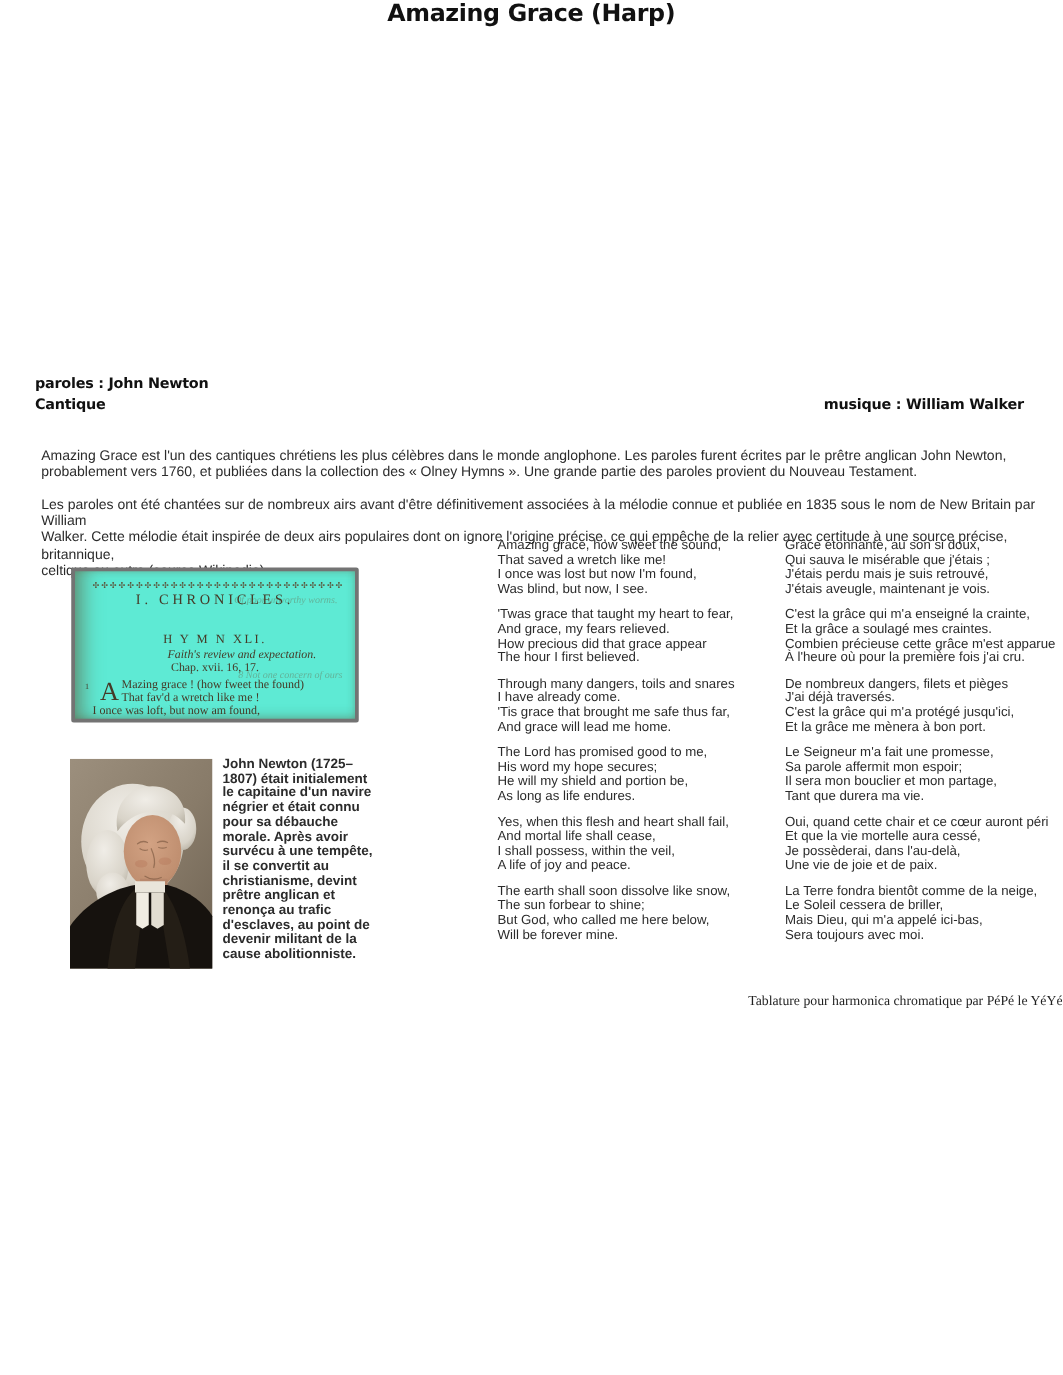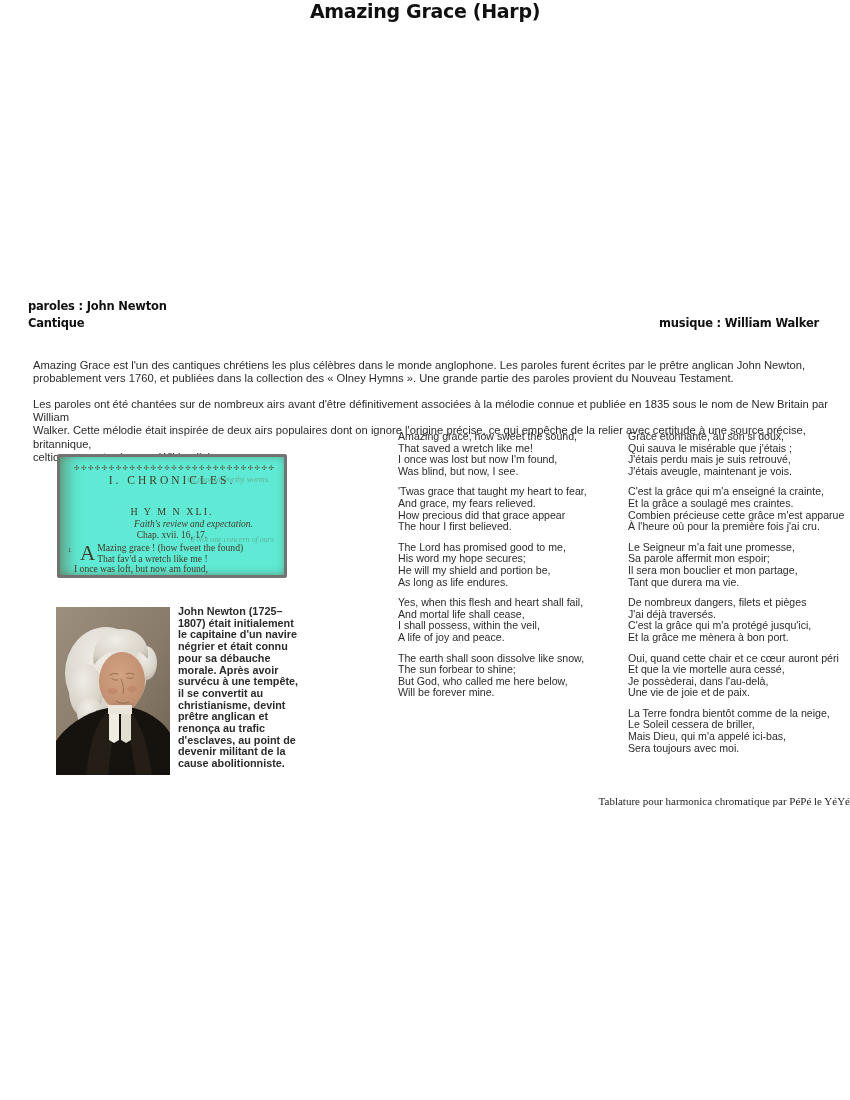--- a/index.html
+++ b/index.html
@@ -199,20 +199,24 @@
 
   <div class="lyrics col-en">
     <p class="verse">Amazing grace, how sweet the sound,
 That saved a wretch like me!
 I once was lost but now I'm found,
 Was blind, but now, I see.</p>
     <p class="verse">'Twas grace that taught my heart to fear,
 And grace, my fears relieved.
 How precious did that grace appear
 The hour I first believed.</p>
+    <p class="verse">Through many dangers, toils and snares
+I have already come.
+'Tis grace that brought me safe thus far,
+And grace will lead me home.</p>
     <p class="verse">The Lord has promised good to me,
 His word my hope secures;
 He will my shield and portion be,
 As long as life endures.</p>
     <p class="verse">Yes, when this flesh and heart shall fail,
 And mortal life shall cease,
 I shall possess, within the veil,
 A life of joy and peace.</p>
     <p class="verse">The earth shall soon dissolve like snow,
 The sun forbear to shine;
@@ -222,28 +226,28 @@
 
   <div class="lyrics col-fr">
     <p class="verse">Grâce étonnante, au son si doux,
 Qui sauva le misérable que j'étais ;
 J'étais perdu mais je suis retrouvé,
 J'étais aveugle, maintenant je vois.</p>
     <p class="verse">C'est la grâce qui m'a enseigné la crainte,
 Et la grâce a soulagé mes craintes.
 Combien précieuse cette grâce m'est apparue
 À l'heure où pour la première fois j'ai cru.</p>
+    <p class="verse">De nombreux dangers, filets et pièges
+J'ai déjà traversés.
+C'est la grâce qui m'a protégé jusqu'ici,
+Et la grâce me mènera à bon port.</p>
     <p class="verse">Le Seigneur m'a fait une promesse,
 Sa parole affermit mon espoir;
 Il sera mon bouclier et mon partage,
 Tant que durera ma vie.</p>
-    <p class="verse">De nombreux dangers, filets et pièges
-J'ai déjà traversés.
-C'est la grâce qui m'a protégé jusqu'ici,
-Et la grâce me mènera à bon port.</p>
     <p class="verse">Oui, quand cette chair et ce cœur auront péri
 Et que la vie mortelle aura cessé,
 Je possèderai, dans l'au-delà,
 Une vie de joie et de paix.</p>
     <p class="verse">La Terre fondra bientôt comme de la neige,
 Le Soleil cessera de briller,
 Mais Dieu, qui m'a appelé ici-bas,
 Sera toujours avec moi.</p>
   </div>
 

